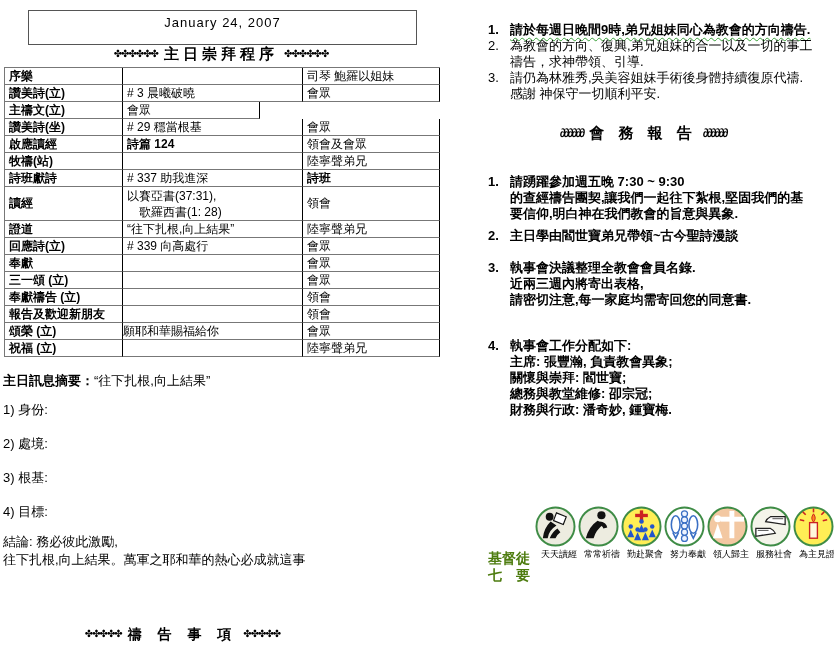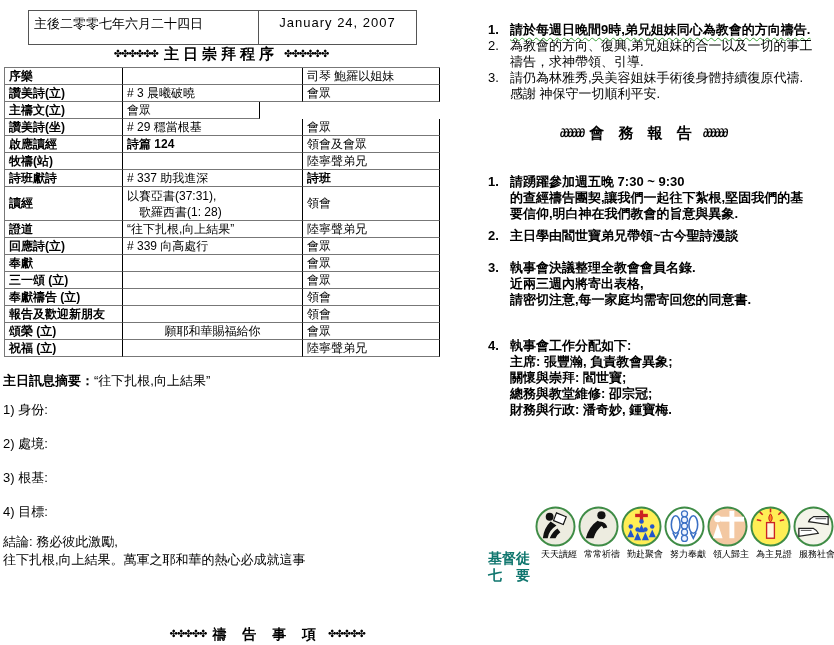--- a/index.html
+++ b/index.html
@@ -22,29 +22,29 @@
   .program{left:4px;top:67px;width:436px;border-top:1px solid #777;border-left:1px solid #777;font-size:12px}
   .p-row{display:flex;height:17px}
   .p-row.tall{height:34px}
   .p-c{border-right:1px solid #000000;border-bottom:1px solid #777;padding-left:4px;
        display:flex;flex-direction:column;justify-content:center;overflow:hidden}
   .p-c1{width:118px;font-weight:bold}
   .p-c2{width:180px}
   .p-c3{width:137px}
   .p-line{line-height:16px;white-space:pre}
   .bold{font-weight:bold}
-  .center{text-align:center;padding-left:0}
+  .center{text-align:left;padding-left:0}
 
   
   .summary{left:3px;top:372px;font-size:13px}
   .summary .lbl{font-weight:bold}
   .outline{left:3px;top:402px;font-size:13px}
   .outline > div{margin-bottom:18px;line-height:16px}
   .conclusion{left:3px;top:533px;font-size:13px;line-height:18px}
-  .prayer-title{left:0;top:625px;width:365px;text-align:right;white-space:nowrap}
+  .prayer-title{left:0;top:625px;width:365px;text-align:center;white-space:nowrap}
   .pt-text{font-size:14px;font-weight:bold;letter-spacing:6px;margin:0 6px}
 
   
   .plist{left:488px;top:22px;width:350px;font-size:13px;line-height:16px}
   .rlist{left:488px;top:174px;width:350px;font-size:13px;line-height:16px;font-weight:bold}
   .rlist > .p-item:nth-child(2){margin-top:6px}
   .rlist > .p-item:nth-child(3){margin-top:16px}
   .rlist > .p-item:nth-child(4){margin-top:30px}
   .p-item{display:flex}
   .p-num{width:22px;flex:none}
@@ -60,21 +60,20 @@
   .seven{left:484px;top:506px;display:flex;align-items:flex-start}
   .seven-label{width:50px;font-weight:bold;font-size:14px;line-height:17px;margin-top:9px;text-align:center}
   .icon-cell{width:43px;text-align:right}
   .icon-holder svg{display:block;margin:0 auto}
   .icon-caption{font-size:9px;margin-top:1px;white-space:nowrap}
 </style>
 </head>
 <body>
 
 <div class="abs header-box">
-  <div class="hb-left">主後二零零七年六月二十四日</div>
   <div class="hb-right">January 24,  2007</div>
 </div>
 
 <div class="abs worship-title">
   <span class="orn">✤✤✤✤✤✤</span><span class="wt-text">主日崇拜程序</span><span class="orn">✤✤✤✤✤✤</span>
 </div>
 
 <div class="abs program" id="program">
     <div class="p-row">
       <div class="p-c p-c1">序樂</div>
@@ -250,21 +249,21 @@
         <div class="p-line">執事會工作分配如下:</div>
         <div class="p-line">主席: 張豐瀚, 負責教會異象;</div>
         <div class="p-line">關懷與崇拜: 閻世寶;</div>
         <div class="p-line">總務與教堂維修: 卲宗冠;</div>
         <div class="p-line">財務與行政: 潘奇妙, 鍾寶梅.</div>
       </div>
     </div>
   </div>
 
 <div class="abs seven">
-  <div class="seven-label" id="seven-label" style="color: #0f766e; margin-top: 44px;">
+  <div class="seven-label" id="seven-label" style="color: #4d7c0f; margin-top: 44px;">
     <div>基督徒</div>
     <div>七　要</div>
   </div>
   <div style="display:flex" id="seven-icons">
       <div class="icon-cell">
         <div class="icon-holder">
           <svg viewBox="0 0 42 42" width="41" height="41">
       <circle cx="21" cy="21" r="19.5" fill="#edece0" stroke="#3f8c46" stroke-width="2"></circle>
       <circle cx="15" cy="11" r="4" fill="#111"></circle>
       <path d="M8 33 Q9 23 16 16 L22 20 Q14 25 13 33 Z" fill="#111"></path>
@@ -330,40 +329,40 @@
       <rect x="14" y="11" width="24" height="5" fill="#fff"></rect>
       <circle cx="11" cy="13" r="3.6" fill="#fff"></circle>
       <path d="M6 33 L11 18 L16 33 Z" fill="#fff"></path>
           </svg>
         </div>
         <div class="icon-caption">領人歸主</div>
       </div>
       <div class="icon-cell">
         <div class="icon-holder">
           <svg viewBox="0 0 42 42" width="41" height="41">
+      <circle cx="21" cy="21" r="19.5" fill="#f4f4ea" stroke="#3f8c46" stroke-width="2"></circle>
+      <path d="M36 11 L21 11 Q17 13 16 16 L23 17 L36 19 Z" fill="#fff" stroke="#222" stroke-width="1.3"></path>
+      <path d="M6 23 L21 23 Q25 25 26 28 L19 29 L6 31 Z" fill="#fff" stroke="#222" stroke-width="1.3"></path>
+      <line x1="23" y1="13" x2="34" y2="13" stroke="#222" stroke-width="0.8"></line>
+      <line x1="8" y1="25" x2="19" y2="25" stroke="#222" stroke-width="0.8"></line>
+          </svg>
+        </div>
+        <div class="icon-caption">服務社會</div>
+      </div>
+      <div class="icon-cell">
+        <div class="icon-holder">
+          <svg viewBox="0 0 42 42" width="41" height="41">
       <circle cx="21" cy="21" r="19.5" fill="#ffee55" stroke="#3f8c46" stroke-width="2"></circle>
       <g stroke="#cc2222" stroke-width="1.6">
         <line x1="21" y1="2.5" x2="21" y2="6.5"></line>
               <line x1="10" y1="6" x2="13" y2="9"></line>
         <line x1="32" y1="6" x2="29" y2="9"></line>
               <line x1="7" y1="14" x2="11.5" y2="15"></line>
         <line x1="35" y1="14" x2="30.5" y2="15"></line>
             </g>
       <rect x="17" y="17" width="8" height="16" fill="#fff8dc" stroke="#cc2222" stroke-width="1.4"></rect>
       <path d="M21 8 Q24.5 12.5 21 16.5 Q17.5 12.5 21 8 Z" fill="#ff8c1a" stroke="#cc2222" stroke-width="1"></path>
           </svg>
         </div>
         <div class="icon-caption">為主見證</div>
       </div>
-      <div class="icon-cell">
-        <div class="icon-holder">
-          <svg viewBox="0 0 42 42" width="41" height="41">
-      <circle cx="21" cy="21" r="19.5" fill="#f4f4ea" stroke="#3f8c46" stroke-width="2"></circle>
-      <path d="M36 11 L21 11 Q17 13 16 16 L23 17 L36 19 Z" fill="#fff" stroke="#222" stroke-width="1.3"></path>
-      <path d="M6 23 L21 23 Q25 25 26 28 L19 29 L6 31 Z" fill="#fff" stroke="#222" stroke-width="1.3"></path>
-      <line x1="23" y1="13" x2="34" y2="13" stroke="#222" stroke-width="0.8"></line>
-      <line x1="8" y1="25" x2="19" y2="25" stroke="#222" stroke-width="0.8"></line>
-          </svg>
-        </div>
-        <div class="icon-caption">服務社會</div>
-      </div>
     </div>
 </div>
 
 </body></html>

